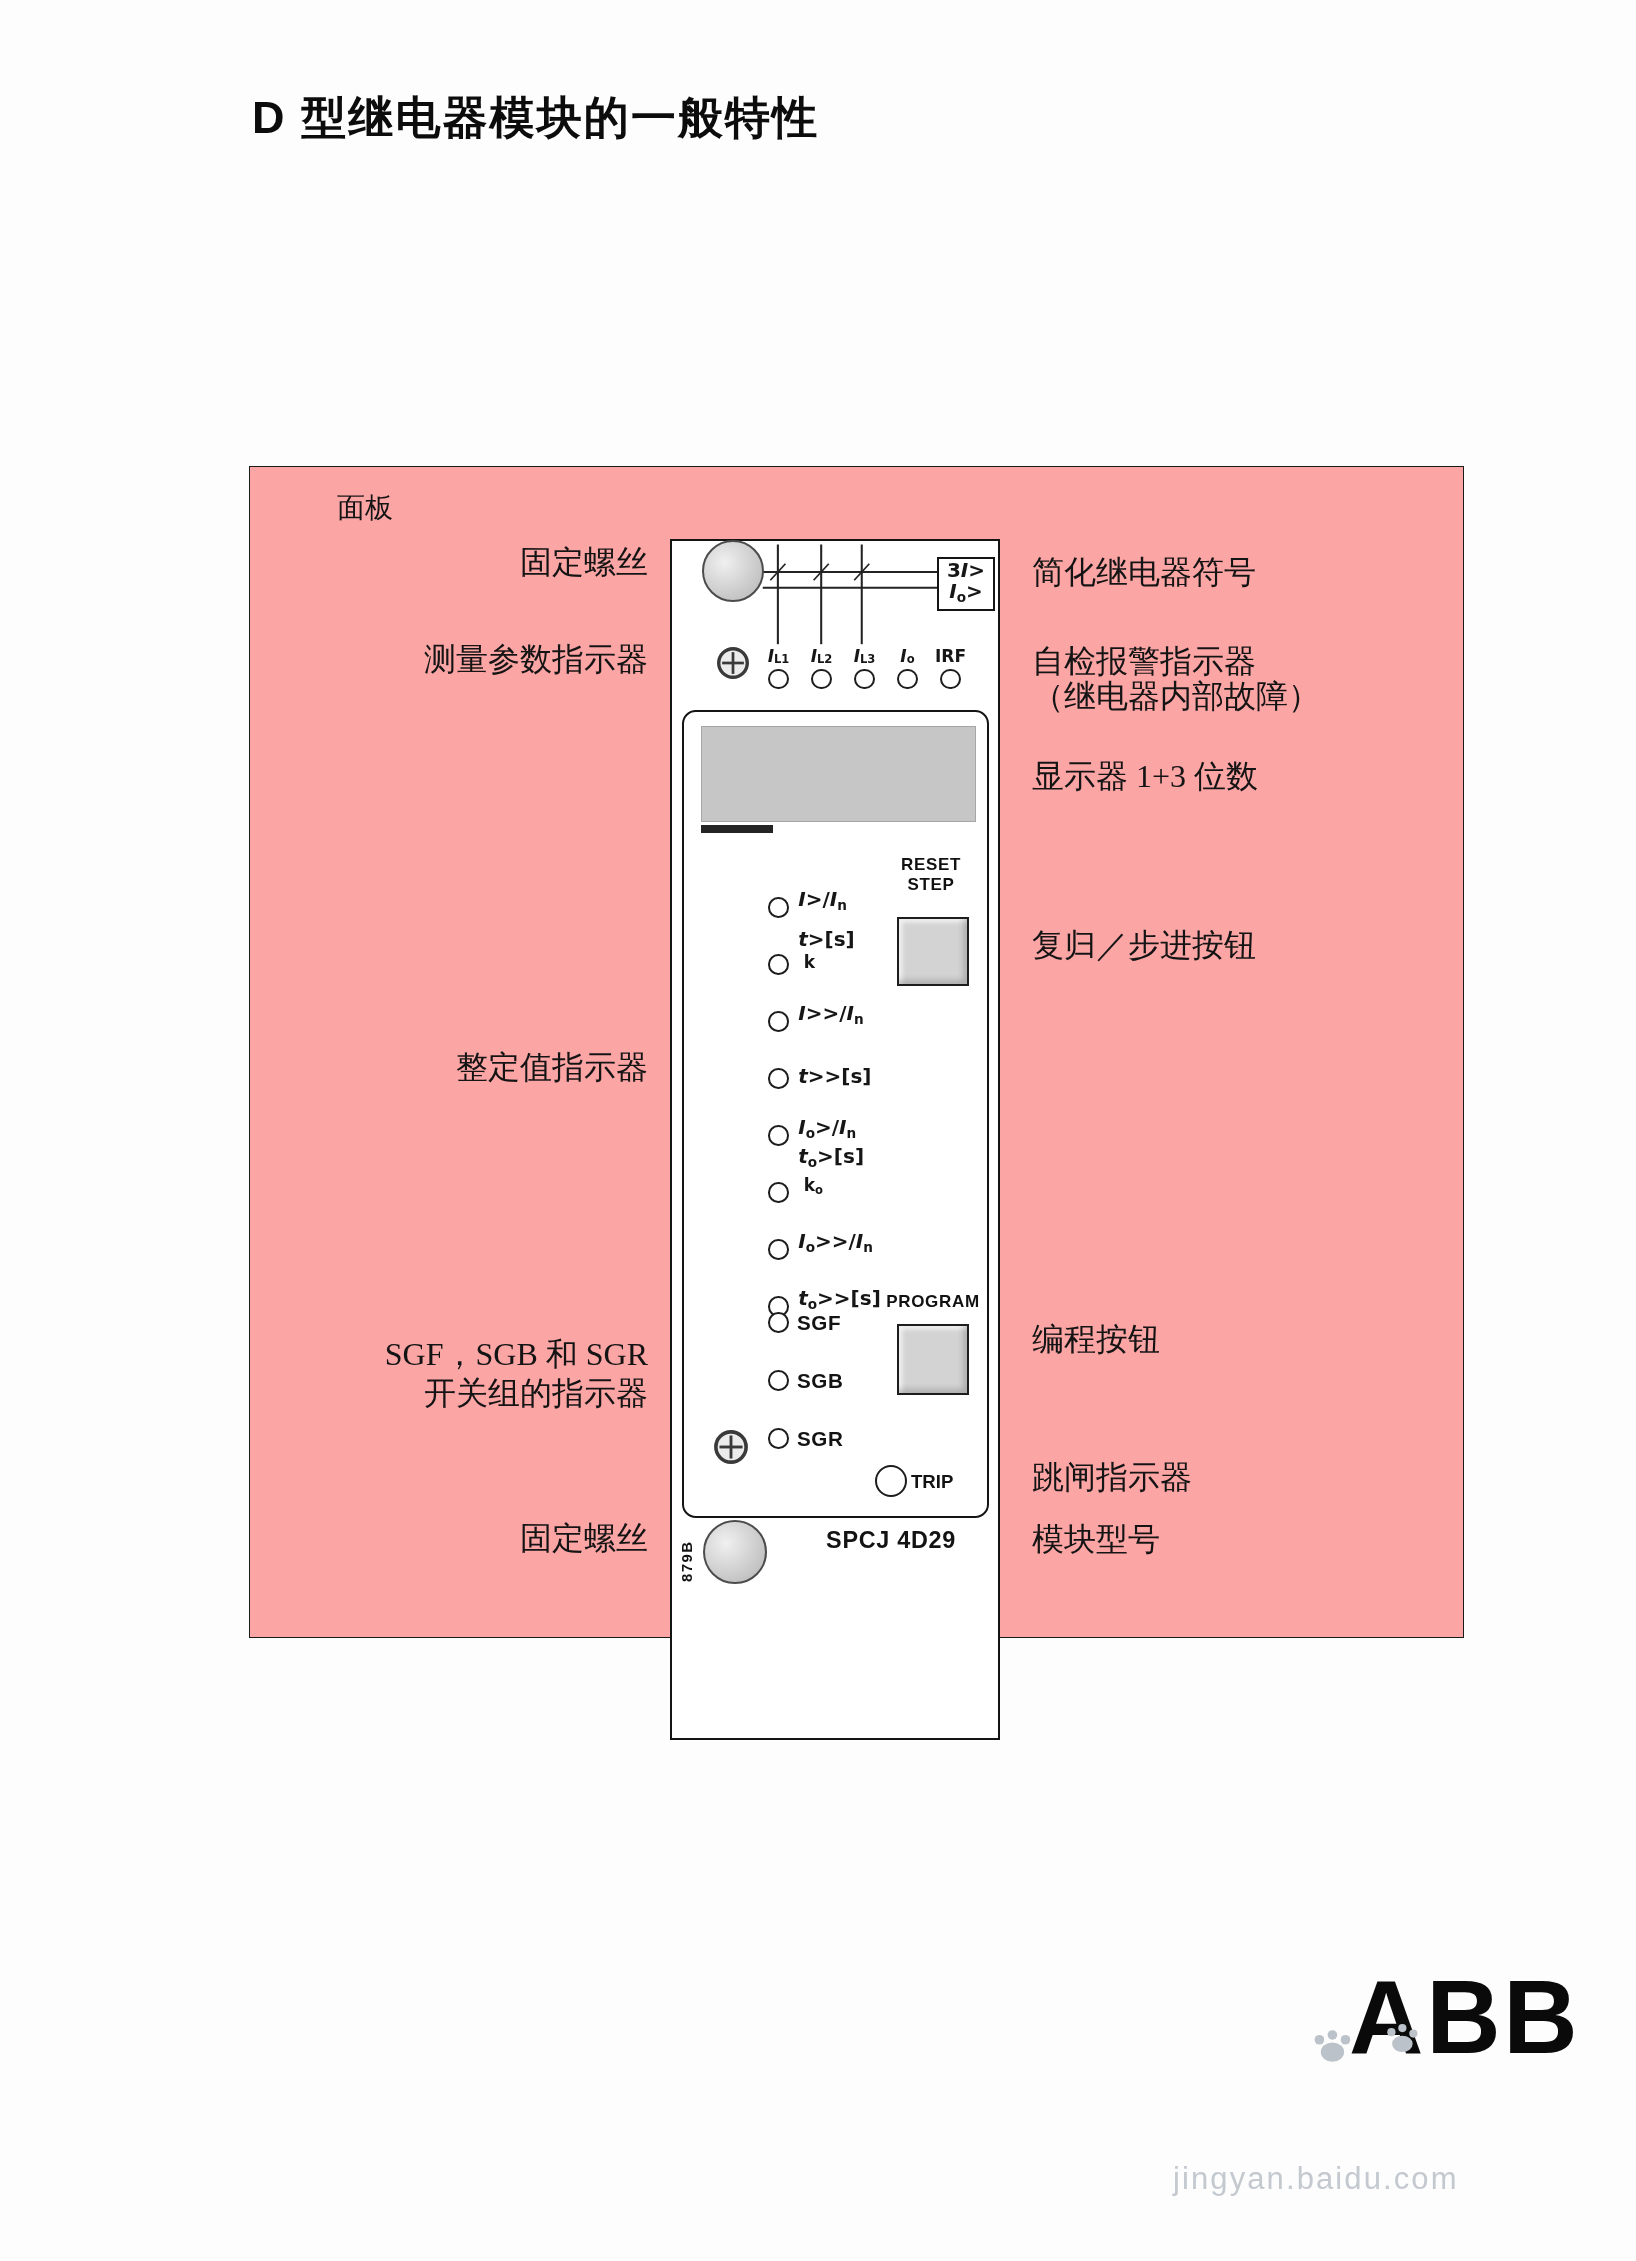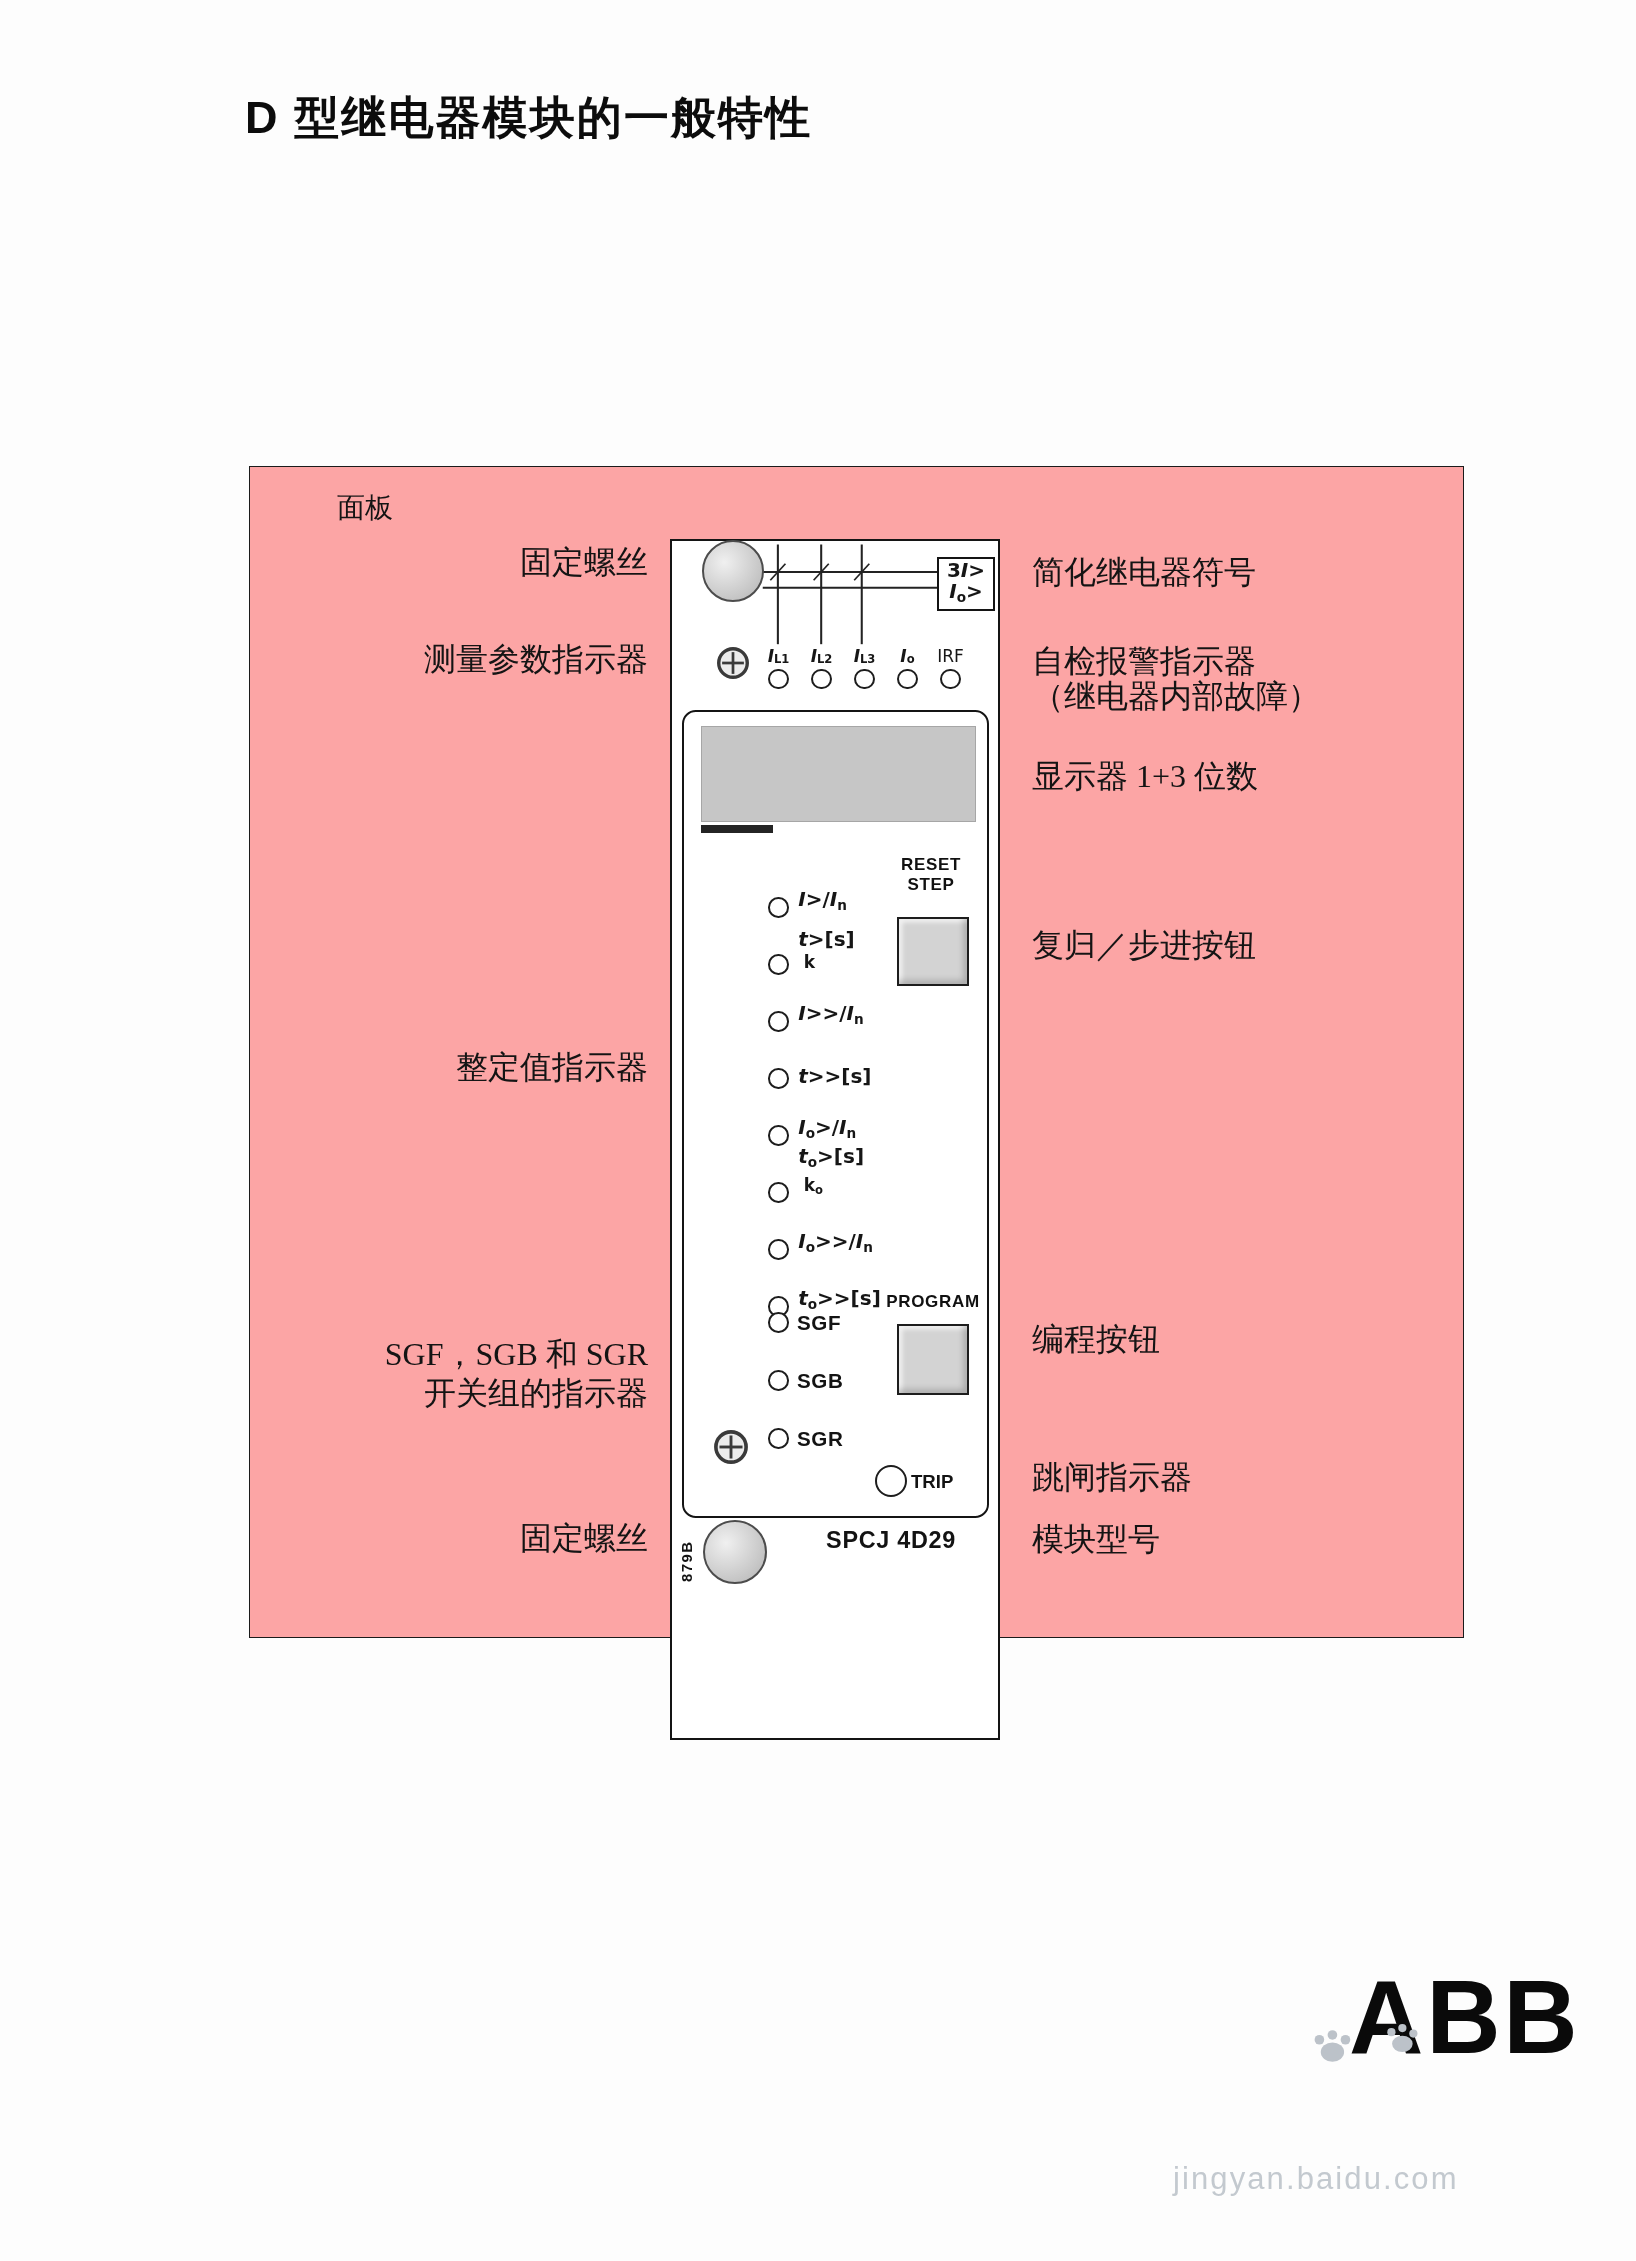--- a/index.html
+++ b/index.html
@@ -2,21 +2,21 @@
 <html style="font-size:11px"><head>
 <meta charset="utf-8">
 <style>
   * { margin:0; padding:0; box-sizing:border-box; }
   html,body { background:#ffffff; }
   .page { position:relative; width:1637px; height:2261px; background:#fdfdfd;
           font-family:"Liberation Serif", serif; color:#131313; overflow:hidden; }
   .abs { position:absolute; }
 
   
-  .doc-title { left:245px; top:88px; font-family:"Liberation Sans",sans-serif;
+  .doc-title { left:252px; top:88px; font-family:"Liberation Sans",sans-serif;
                font-weight:bold; font-size:45px; letter-spacing:2.1px; color:#0c0c0c; white-space:nowrap; }
   .doc-subtitle { left:246px; top:201px; font-family:"Liberation Sans",sans-serif;
                   font-weight:bold; font-size:34px; letter-spacing:2.8px; color:#8a8a8a; white-space:nowrap; }
 
   
   .figure { left:249px; top:466px; width:1215px; height:1172px; border:1.4px solid #1b1b1b; background:#fca5a5; }
   .cap { font-size:32px; color:#141414; white-space:nowrap; line-height:39px; }
   .lcap { width:323px; text-align:right; left:75px; }
   .rcap { left:782px; }
   .panel-caption { left:87px; top:20.6px; font-size:28px; }
@@ -34,21 +34,21 @@
 
   .led { width:20.6px; height:20.6px; border-radius:50%; border:2.1px solid #1d1d1d; background:#ffffff; flex:0 0 auto; }
 
   .symbol-box { left:265px; top:16px; width:58px; height:54px; border:2.1px solid #141414;
                 display:flex; flex-direction:column; align-items:center; justify-content:center; gap:0.7px; }
   .symbol-line { font-size:19px; line-height:20.6px; }
 
   .formula { font-family:"DejaVu Sans",sans-serif; font-weight:bold; font-size:20px; color:#161616; white-space:nowrap; }
   .formula .it { font-style:italic; }
   .formula .sb { font-size:0.68em; vertical-align:-0.3em; }
-  .formula .bd { font-weight:normal; }
+  .formula .bd { font-weight:bold; }
 
   .mrow { left:85px; top:103px; display:flex; }
   .mcol { width:43px; display:flex; flex-direction:column; align-items:center; gap:2.8px; }
   .mlab { font-size:17px; height:22px; display:flex; align-items:flex-end; }
 
   .setting-list { left:96px; top:320px; width:213px; }
   .srow { display:flex; align-items:flex-end; height:57px; }
   .srow .led { margin-top:2.8px; }
   .slab { margin-left:9.6px; }
   .slab .formula { line-height:25px; }

